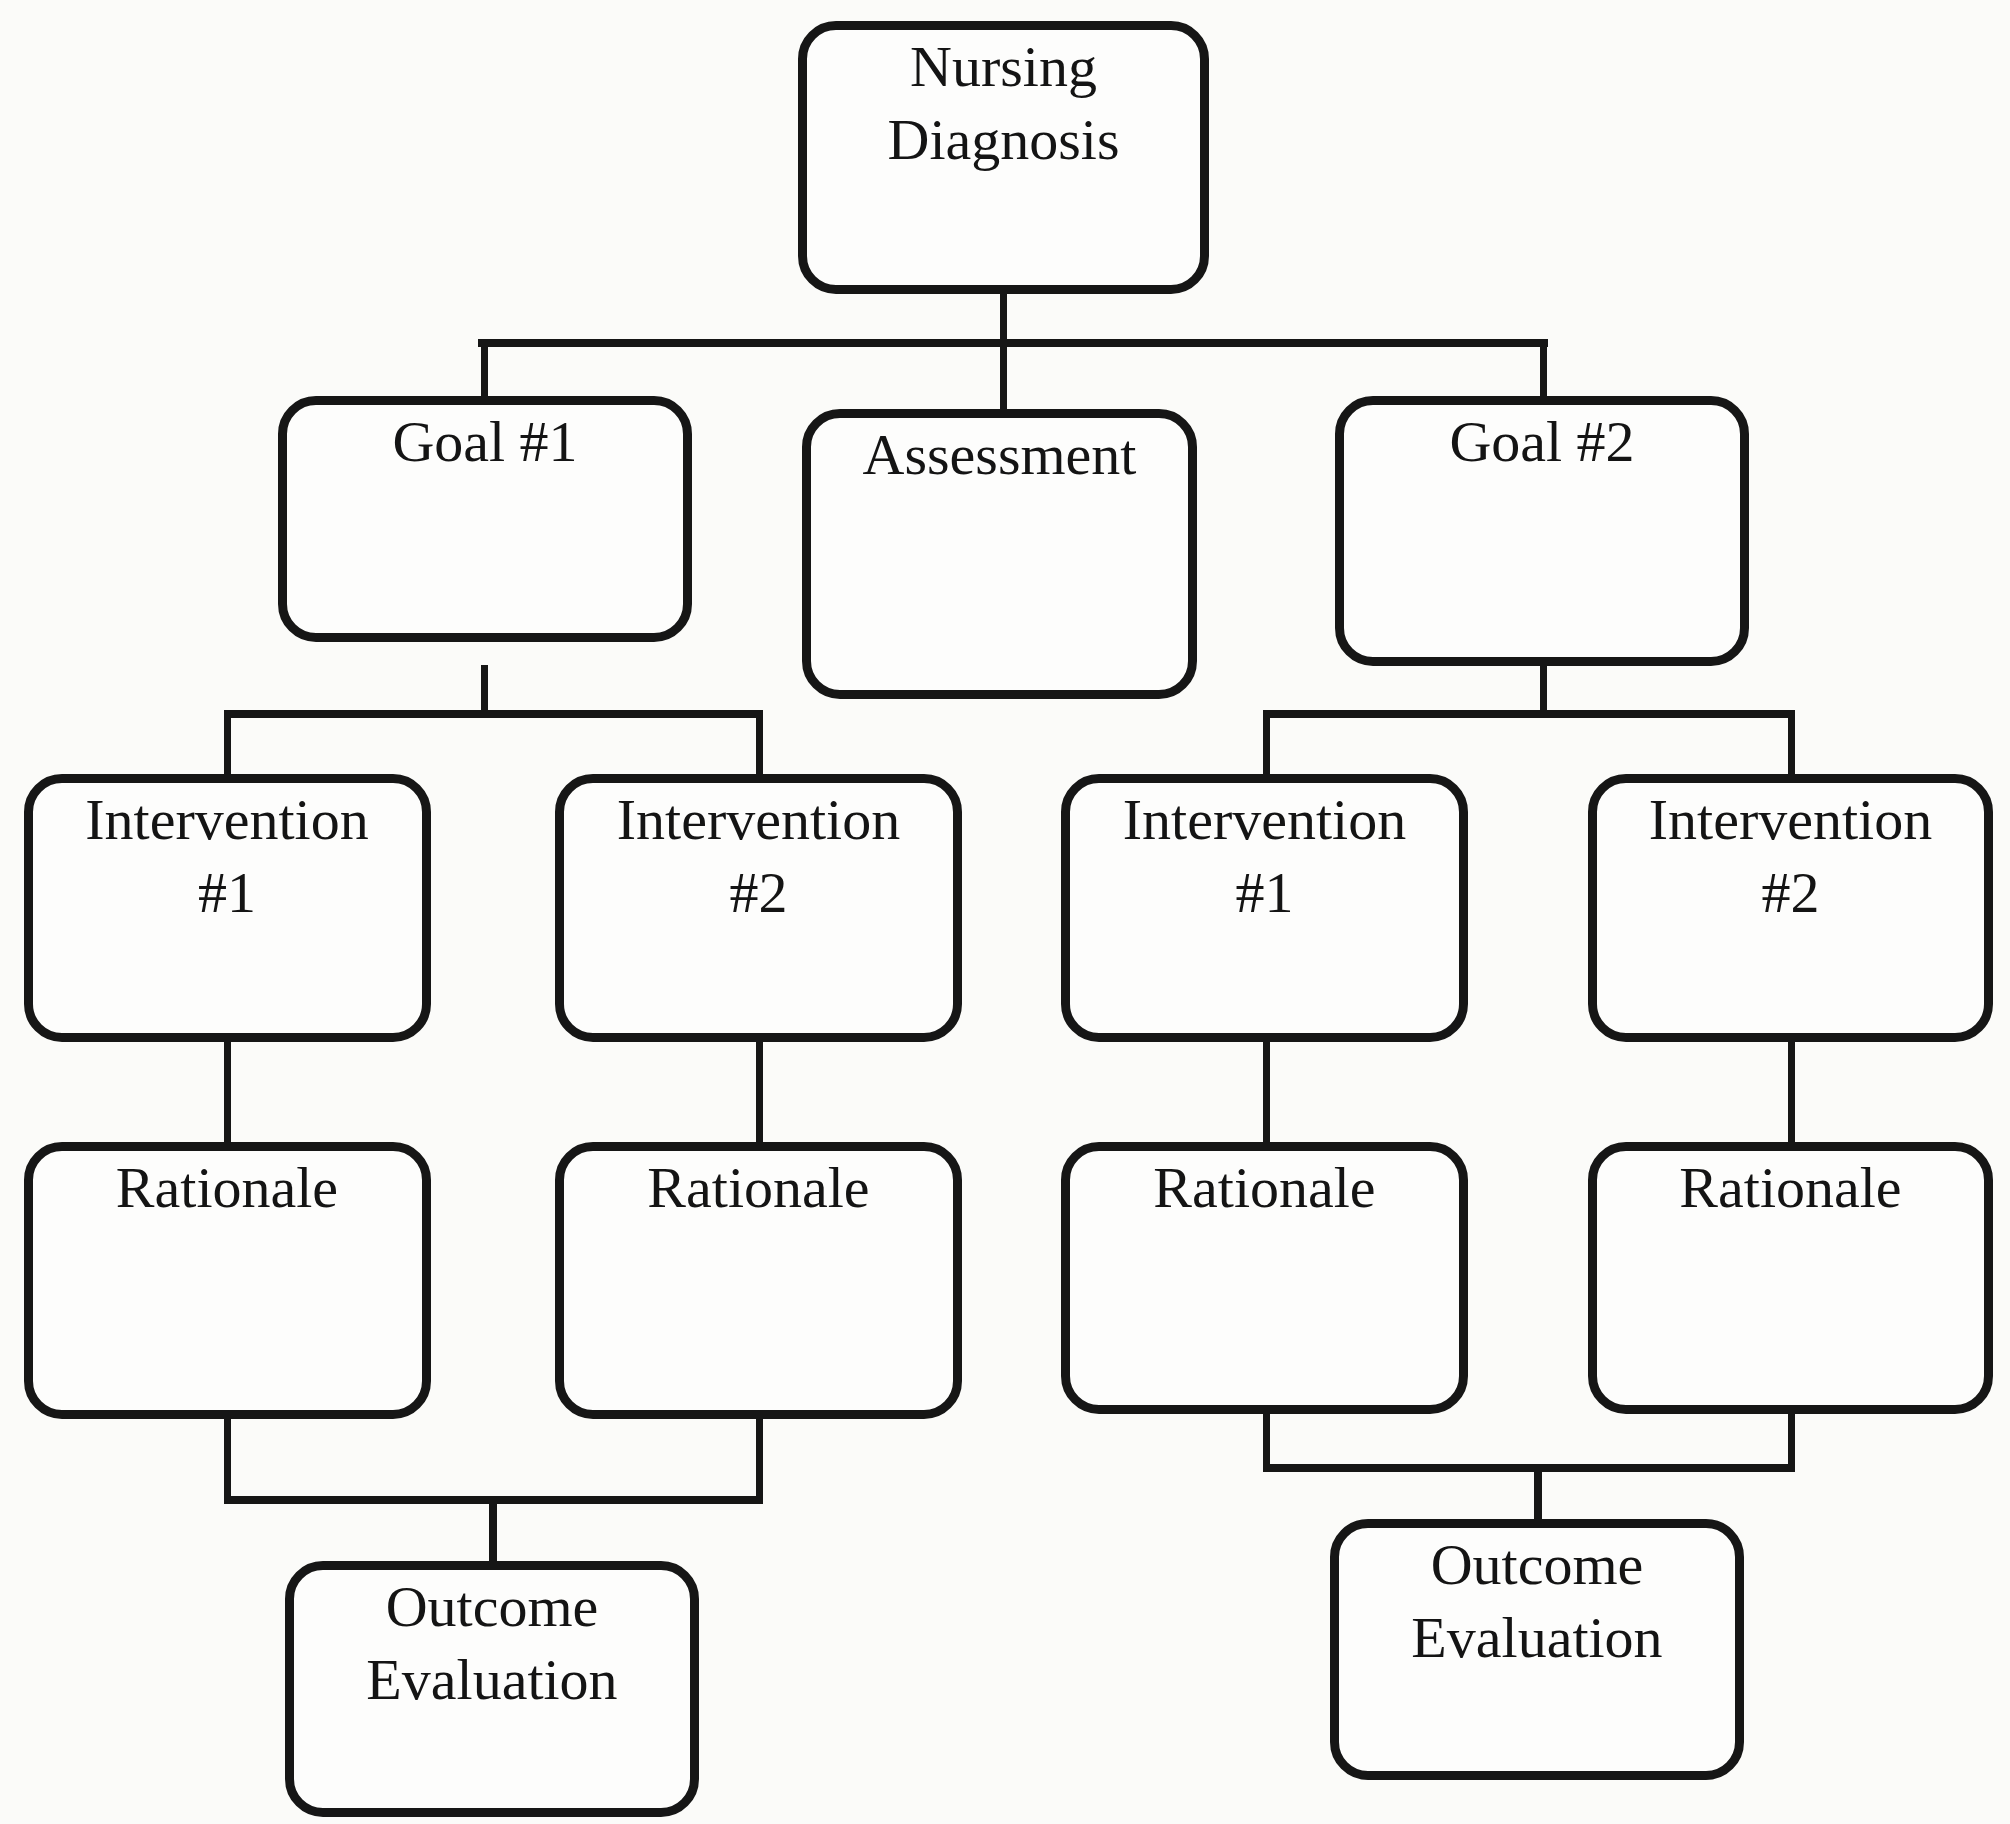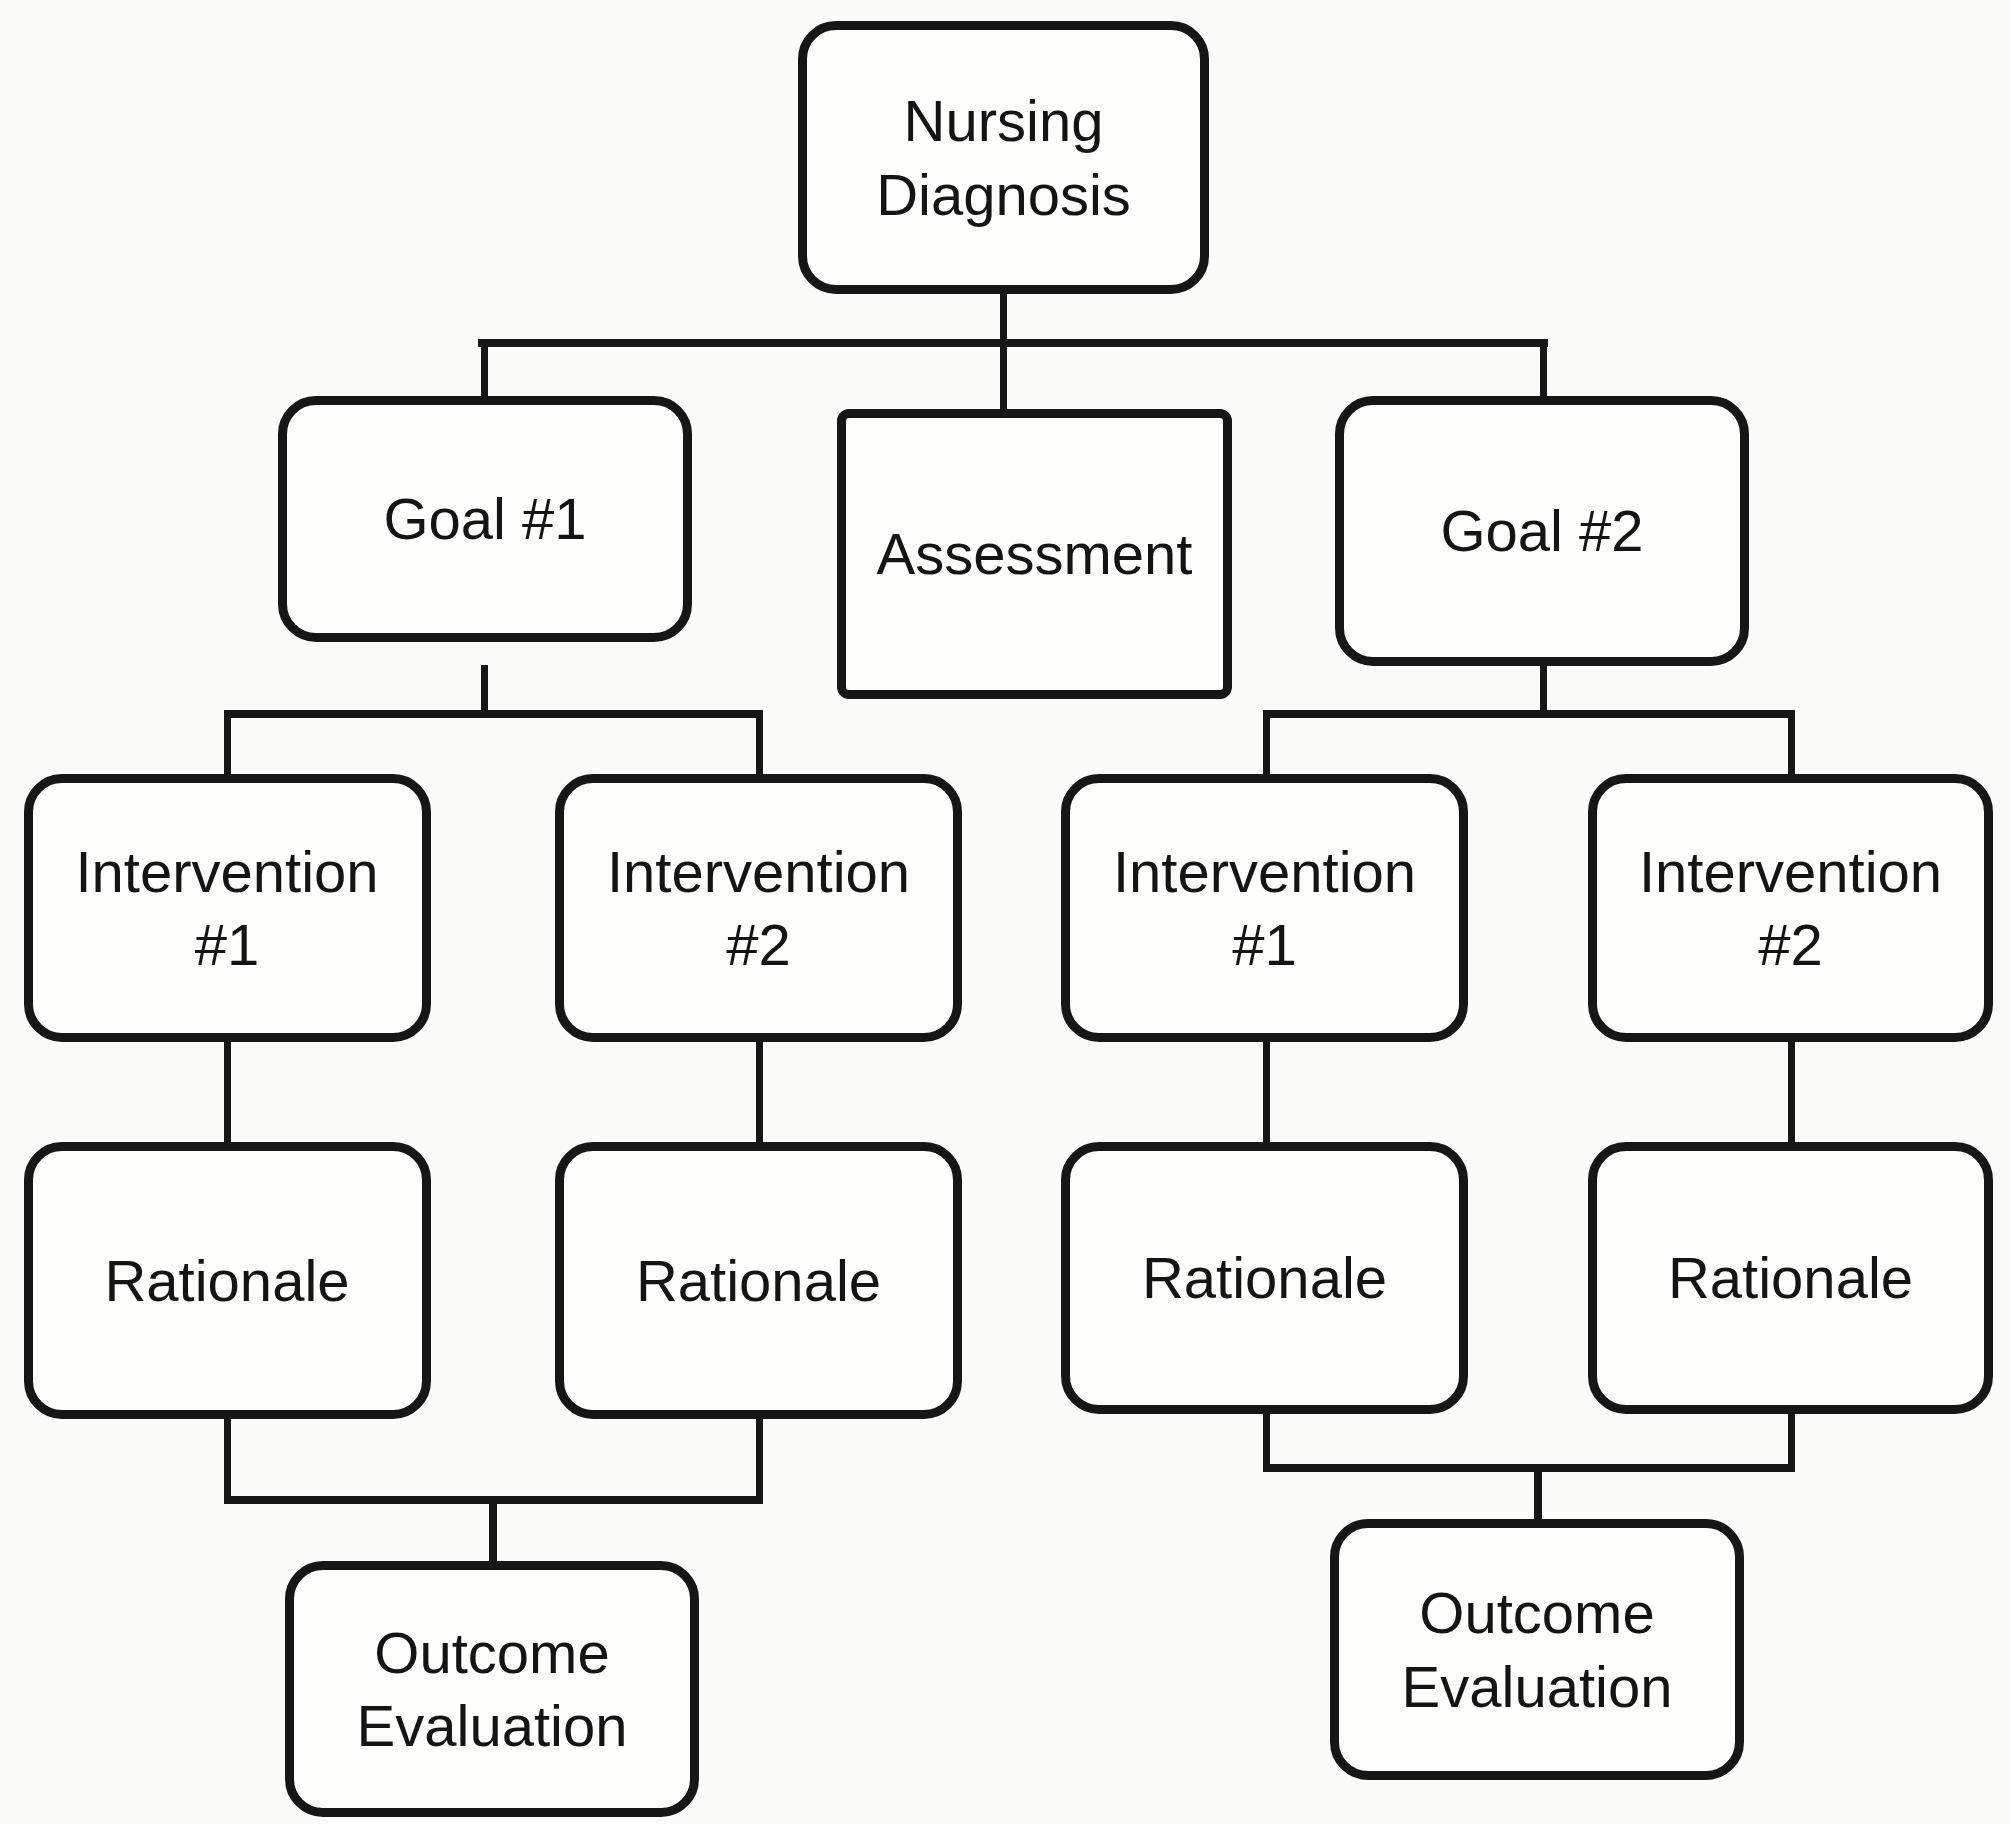--- a/index.html
+++ b/index.html
@@ -24,23 +24,24 @@
     position: absolute;
     background: var(--ink, #161616);
   }
   .node {
     position: absolute;
     box-sizing: border-box;
     border: 9.4px solid var(--ink, #161616);
     border-radius: 38px;
     background: var(--fill, #fdfdfc);
     display: flex;
-    align-items: center;
+    align-items: flex-start;
     justify-content: center;
     text-align: center;
+    font-family: Liberation Serif, serif;
   }
   .lbl {
     display: block;
     padding: 0 19px;
     font-size: 58px;
     line-height: 1.26;
     color: var(--text, #141414);
   }
 </style>
 </head>
@@ -80,21 +81,21 @@
   <div class="line" style="left:1534px; top:1464px; width:7.5px; height:56px;"></div>
 
   <div class="node" style="left:798px; top:21px; width:411px; height:273px;">
     <span class="lbl">Nursing Diagnosis</span>
   </div>
 
   <div class="node" style="left:278px; top:396px; width:414px; height:246px;">
     <span class="lbl">Goal #1</span>
   </div>
 
-  <div class="node" style="left:837px; top:409px; width:395px; height:290px;border-radius:12px;">
+  <div class="node" style="left:802px; top:409px; width:395px; height:290px;">
     <span class="lbl">Assessment</span>
   </div>
 
   <div class="node" style="left:1335px; top:396px; width:414px; height:270px;">
     <span class="lbl">Goal #2</span>
   </div>
 
   <div class="node" style="left:23.5px; top:774px; width:407px; height:268px;">
     <span class="lbl">Intervention #1</span>
   </div>

